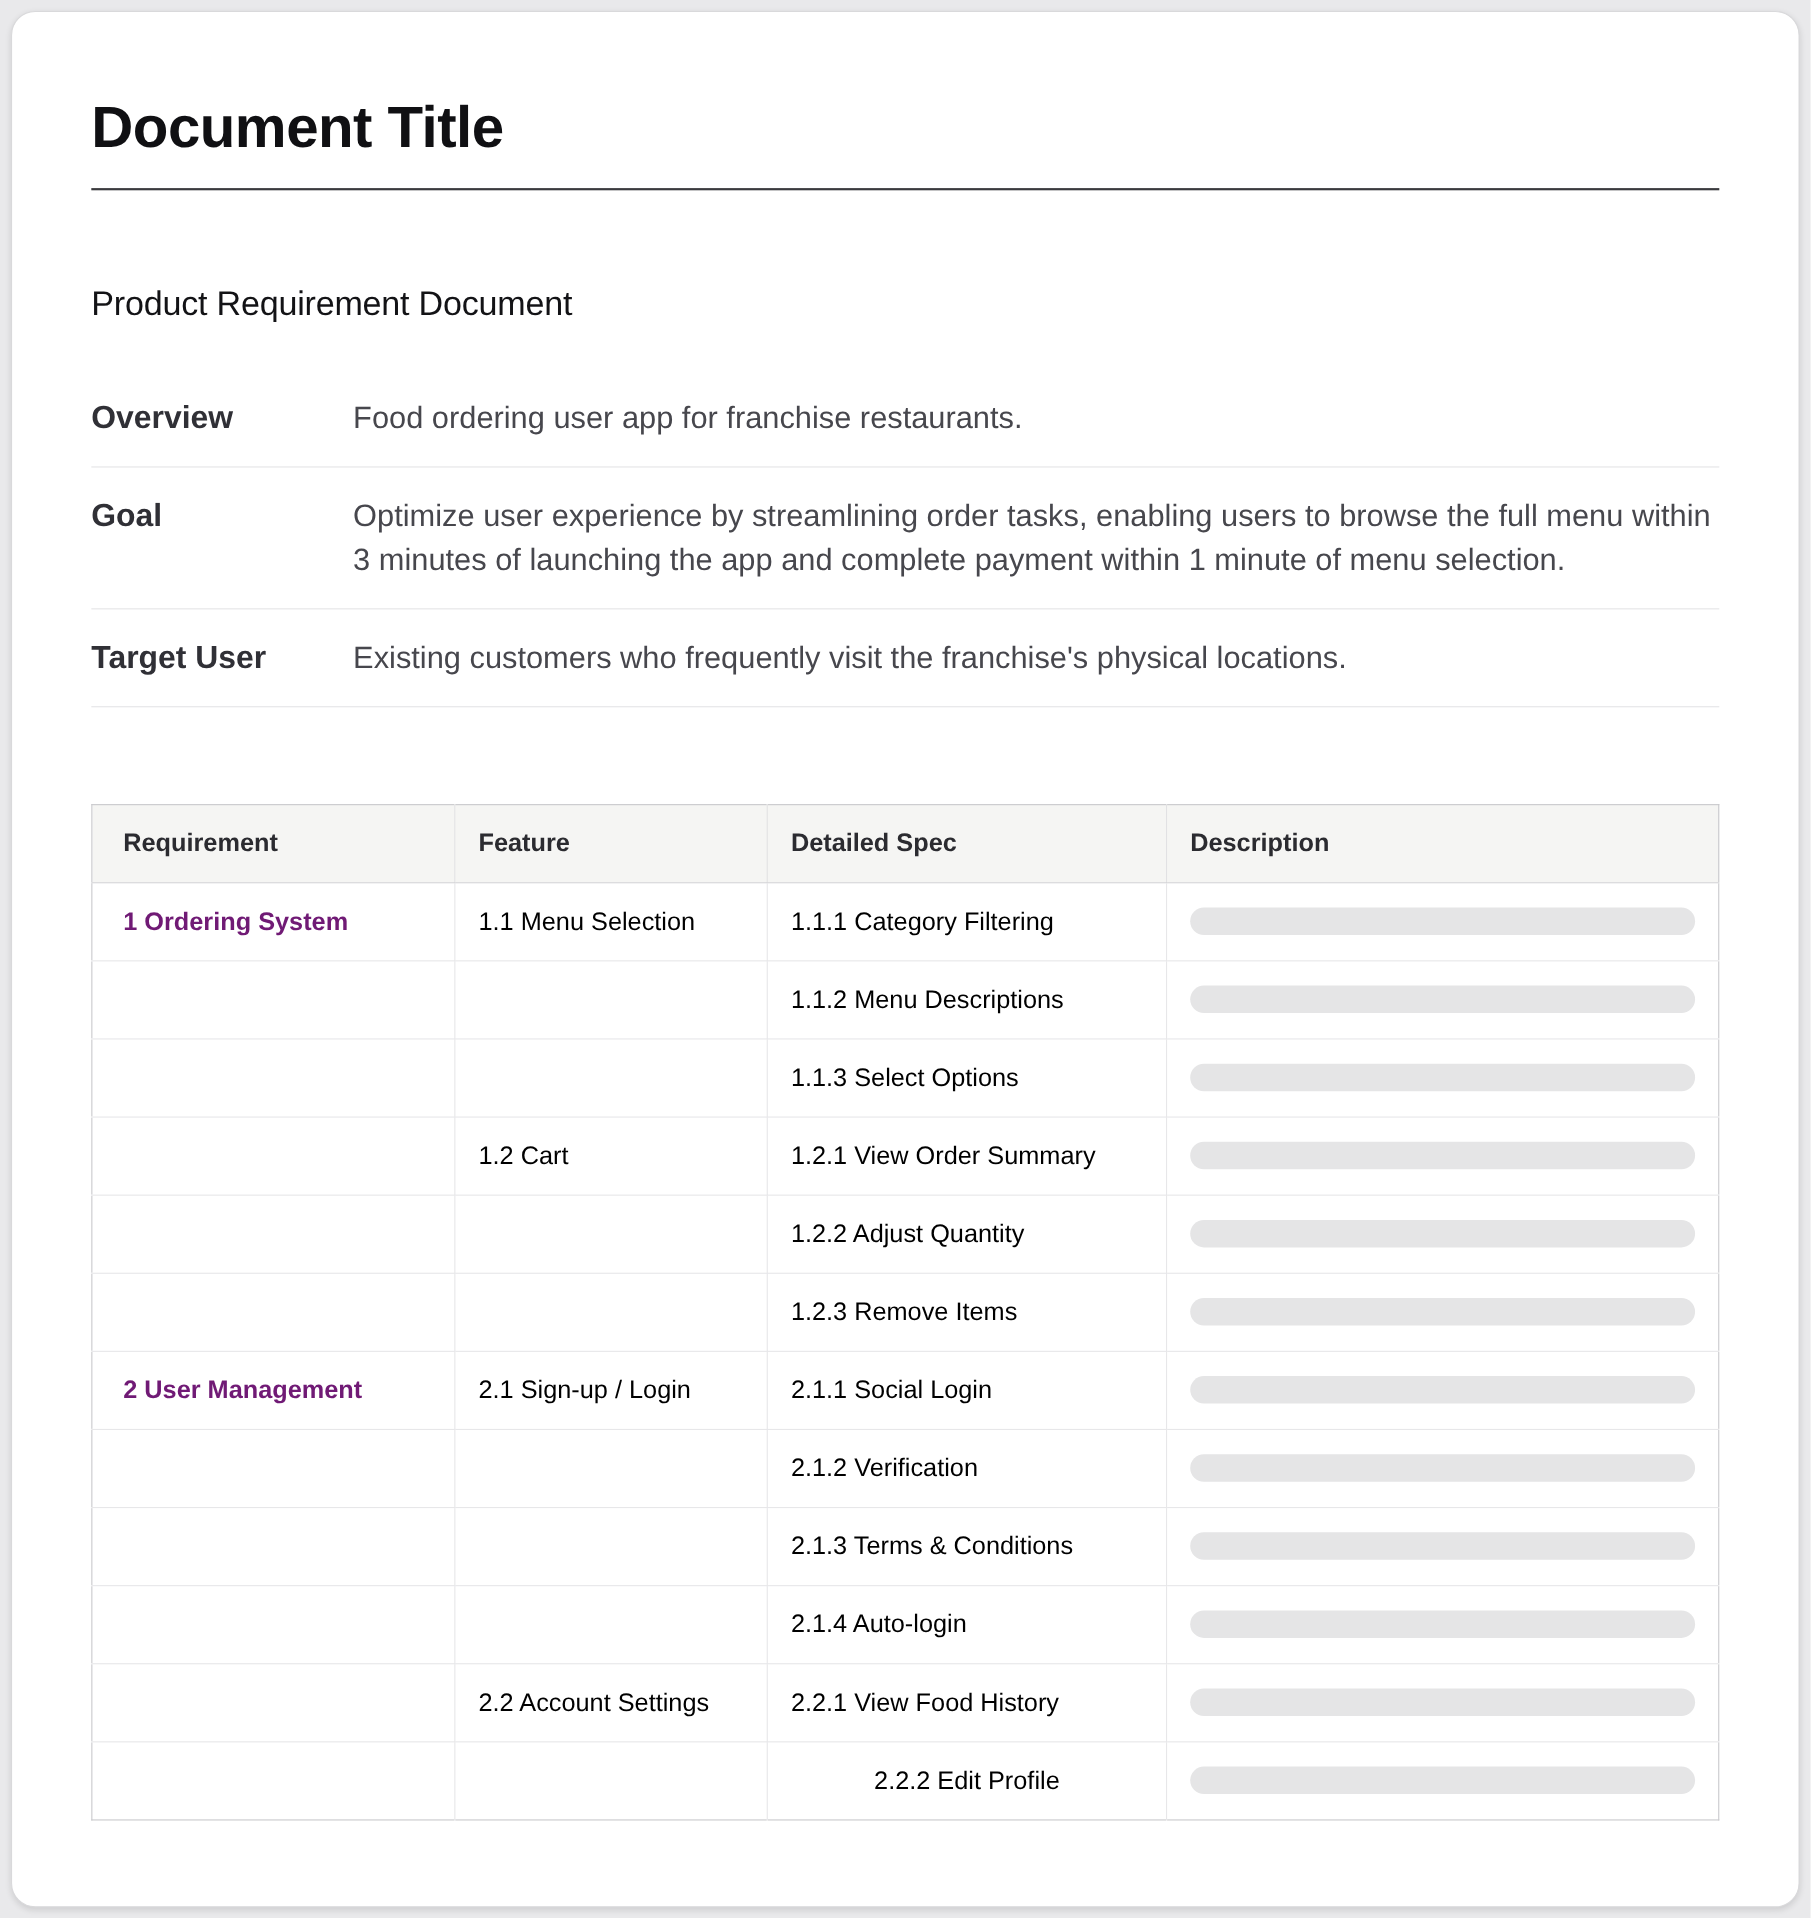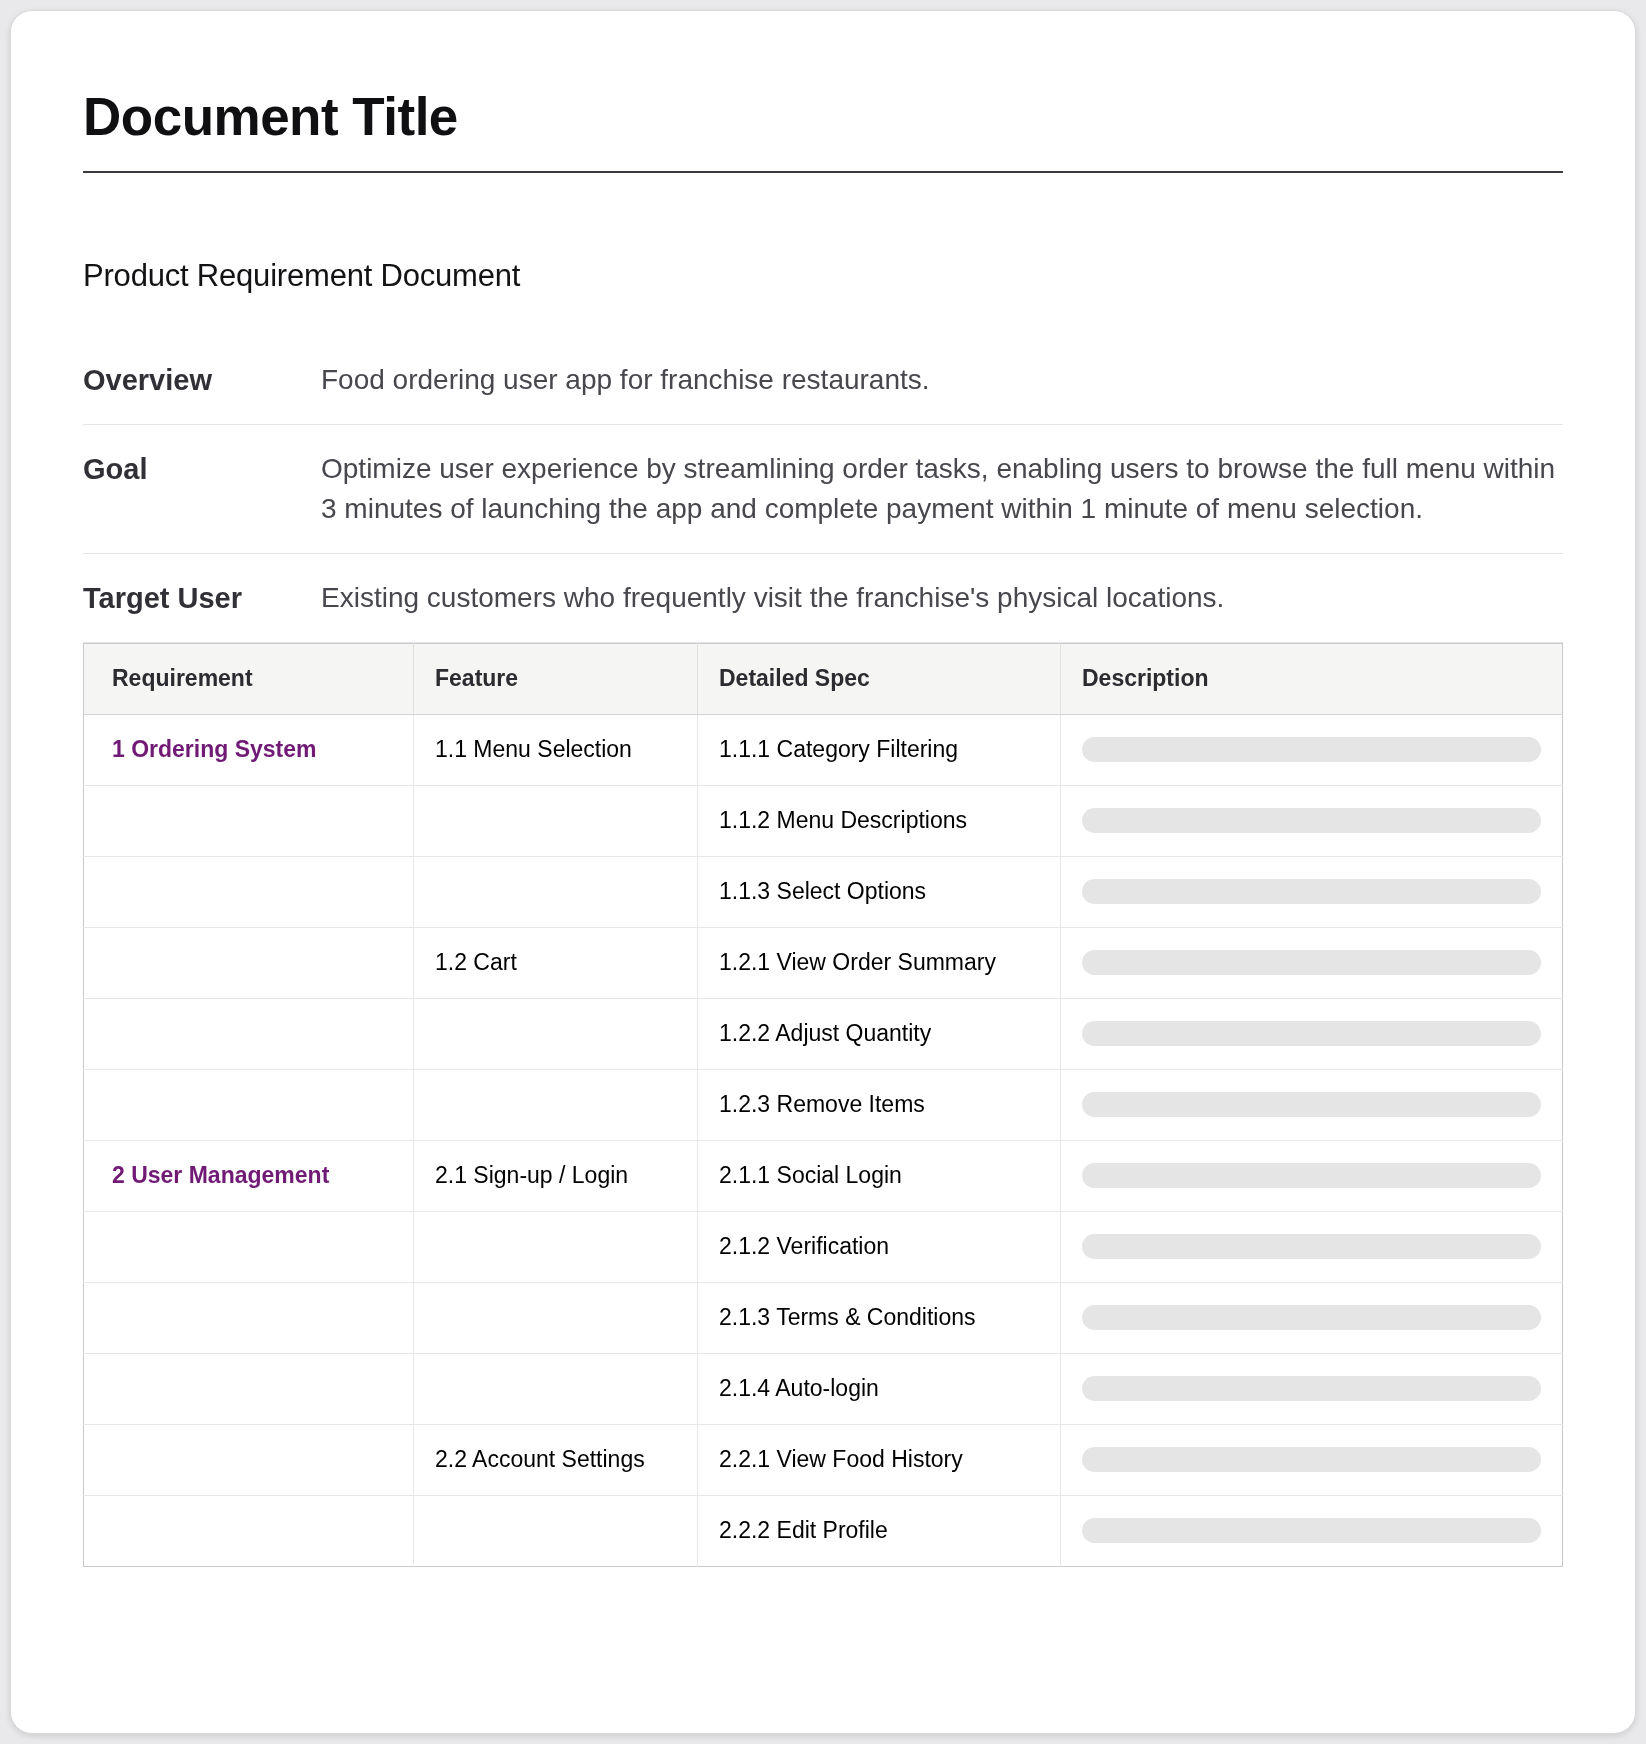--- a/index.html
+++ b/index.html
@@ -55,20 +55,21 @@
     line-height: 40px;
   }
   .info-value {
     flex: 1 1 auto;
     font-size: 28px;
     font-weight: 400;
     color: #47474d;
     line-height: 40px;
   }
   .req-table {
+    margin-top: 88px;
     width: 100%;
     border-collapse: collapse;
     table-layout: fixed;
     border: 1px solid #c9c9cc;
   }
   .req-table th {
     height: 71px;
     background: #f5f5f3;
     text-align: left;
     vertical-align: middle;
@@ -89,21 +90,21 @@
     color: #000000;
     padding: 0 21px;
     border-right: 1px solid #e7e7e9;
     border-bottom: 1px solid #e7e7e9;
     background: #ffffff;
     overflow: hidden;
     white-space: nowrap;
   }
   .req-table td:first-child { padding-left: 28px; }
   .req-table td:last-child { border-right: none; }
-  .req-table tr:last-child td { border-bottom: none; }
+  .req-table tr:last-child td { border-bottom: none; text-align: center; }
   td.cell-req {
     font-weight: 700;
     color: #701a75;
   }
   .placeholder-bar {
     width: 100%;
     height: 25px;
     border-radius: 13px;
     background: #e5e5e6;
   }

